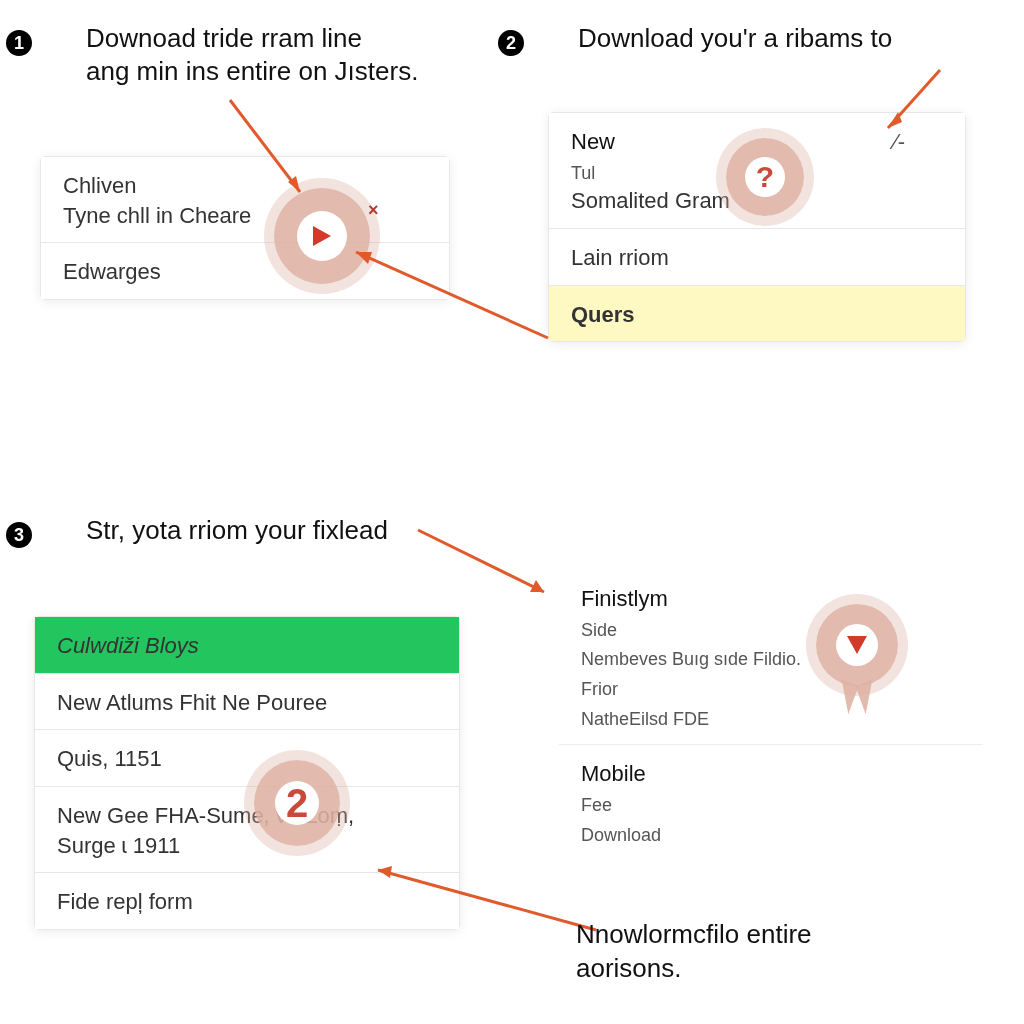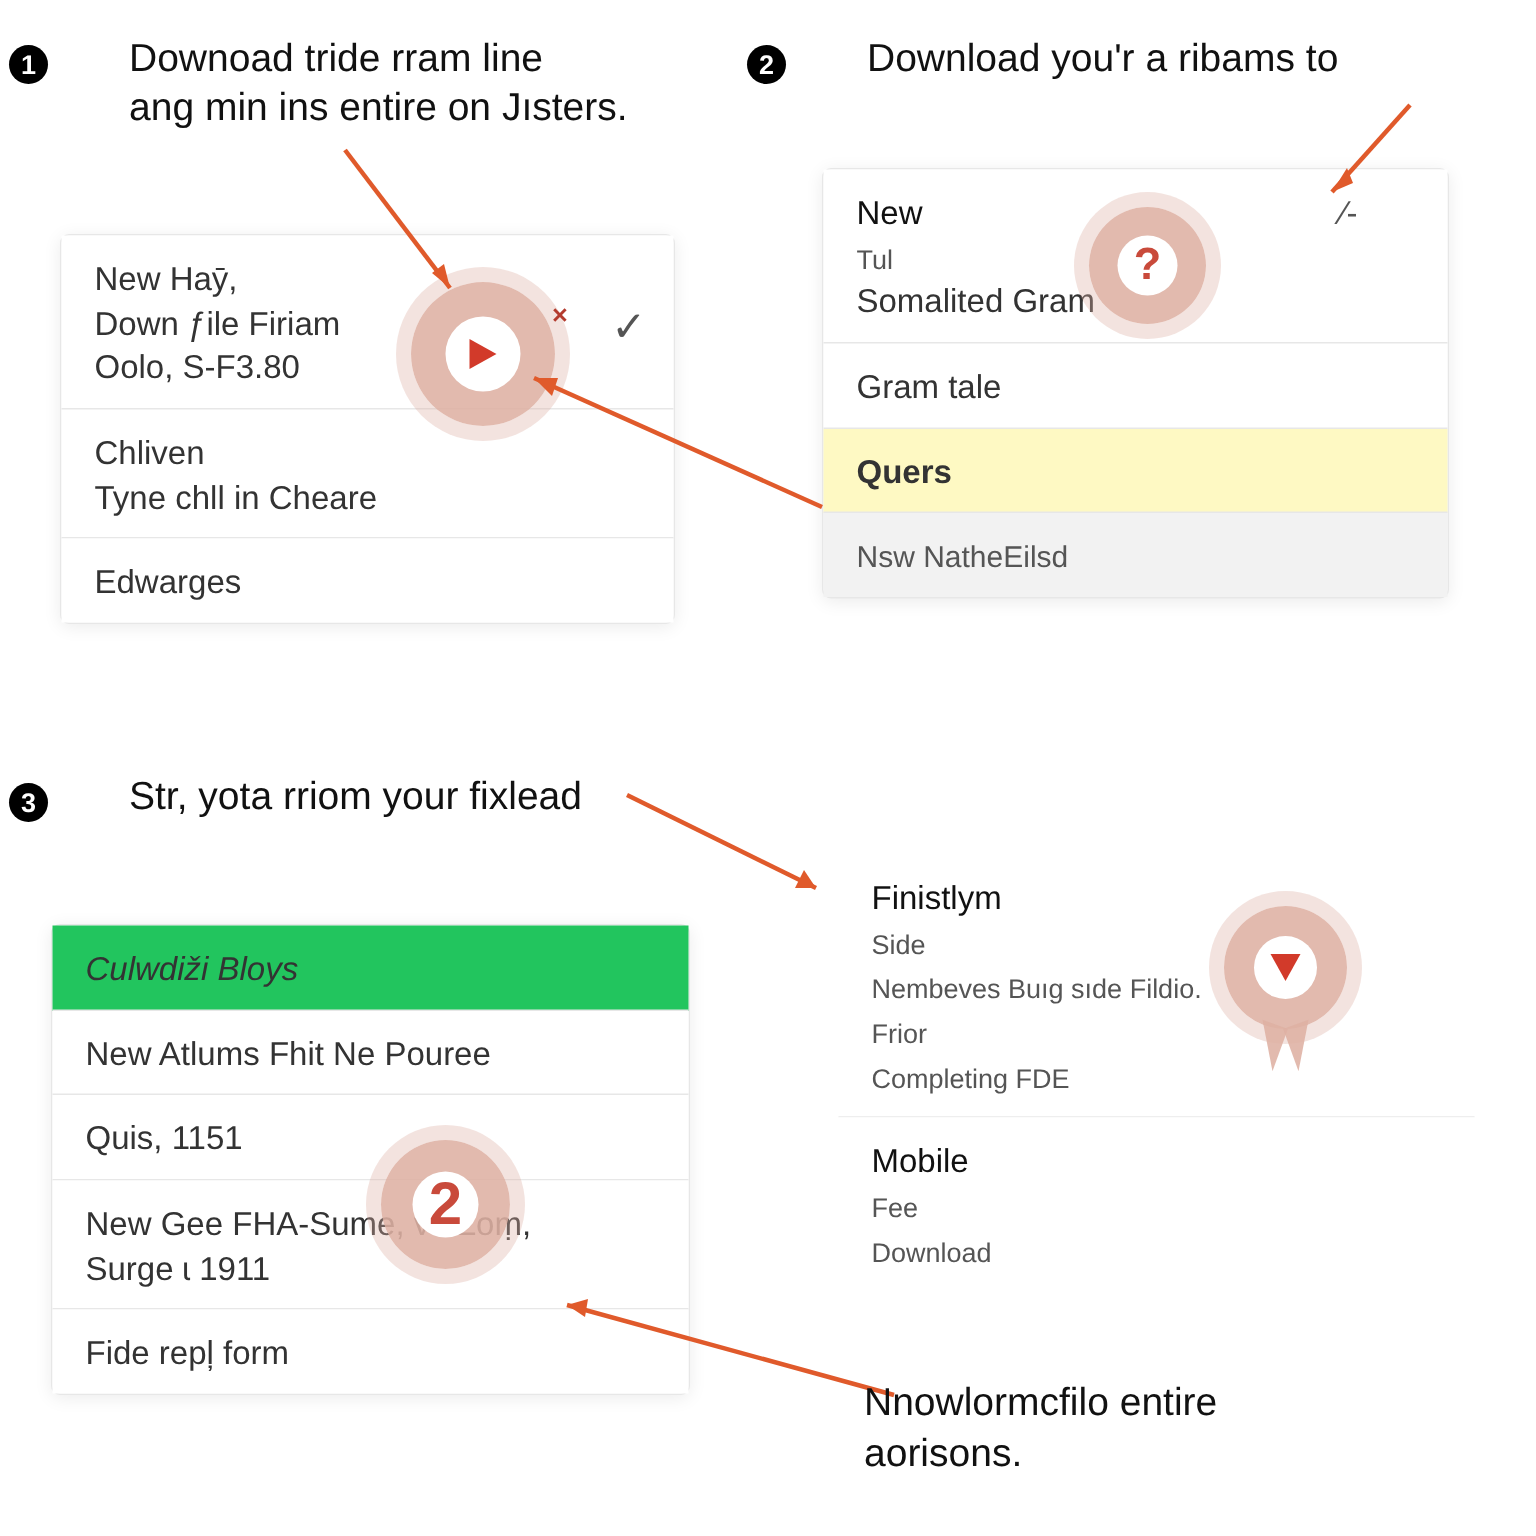--- a/index.html
+++ b/index.html
@@ -156,26 +156,20 @@
 <body>
 <div class="canvas">
 
 <div class="num-badge" style="left:6px; top:30px;">1</div>
 <div class="step-heading" style="left:46px; top:22px;">
   <span>Downoad tride rram line</span><br>
   <span>ang min ins entire on Jısters.</span>
 </div>
 
 <div class="card" style="left:40px; top:156px; width:408px;">
-  <div class="row" style="position:relative;">
-    <span>New Haȳ,</span><br>
-    <span>Down ƒile Firiam</span><br>
-    <span>Oolo, S-F3.80</span>
-    <span class="chev" style="right:18px; top:42px;">✓</span>
-  </div>
   <div class="row">
     <span>Chliven</span><br>
     <span>Tyne chll in Cheare</span>
   </div>
   <div class="row">
     <span>Edwarges</span>
   </div>
 </div>
 
 <div class="anno-circle" style="left:274px; top:188px; width:96px; height:96px;">
@@ -196,27 +190,24 @@
 </div>
 
 <div class="card" style="left:548px; top:112px; width:416px;">
   <div class="row" style="position:relative;">
     <span class="bold">New</span><br>
     <span class="sub">Tul</span><br>
     <span>Somalited Gram</span>
     <span class="chev" style="right:60px; top:14px; font-size:22px; color:#555;">⁄-</span>
   </div>
   <div class="row">
-    <span>Gram tale</span>
+    <span>Lain rriom</span>
   </div>
   <div class="row highlight">
     <span>Quers</span>
-  </div>
-  <div class="row" style="background:#f2f2f2;">
-    <span class="small-sub">Nsw NatheEilsd</span>
   </div>
 </div>
 
 <div class="anno-circle" style="left:726px; top:138px; width:78px; height:78px;">
   <div class="anno-inner">
     <span class="anno-qmark">?</span>
   </div>
 </div>
 
 <svg class="arrow" style="left:0; top:0; width:1024px; height:1024px;">
@@ -258,21 +249,21 @@
     <span class="anno-num">2</span>
   </div>
 </div>
 
 <div class="card" style="left:559px; top:570px; width:424px; border:none; box-shadow:none;">
   <div class="row" style="border-bottom:1px solid #eee;">
     <span class="bold">Finistlym</span><br>
     <span class="sub">Side</span><br>
     <span class="sub">Nembeves Buıg sıde Fildio.</span><br>
     <span class="sub">Frior</span><br>
-    <span class="sub">Completing FDE</span>
+    <span class="sub">NatheEilsd FDE</span>
   </div>
   <div class="row" style="border-bottom:none;">
     <span class="bold">Mobile</span><br>
     <span class="sub">Fee</span><br>
     <span class="sub">Download</span>
   </div>
 </div>
 
 <div class="anno-circle" style="left:816px; top:604px; width:82px; height:82px;">
   <div class="anno-inner">

